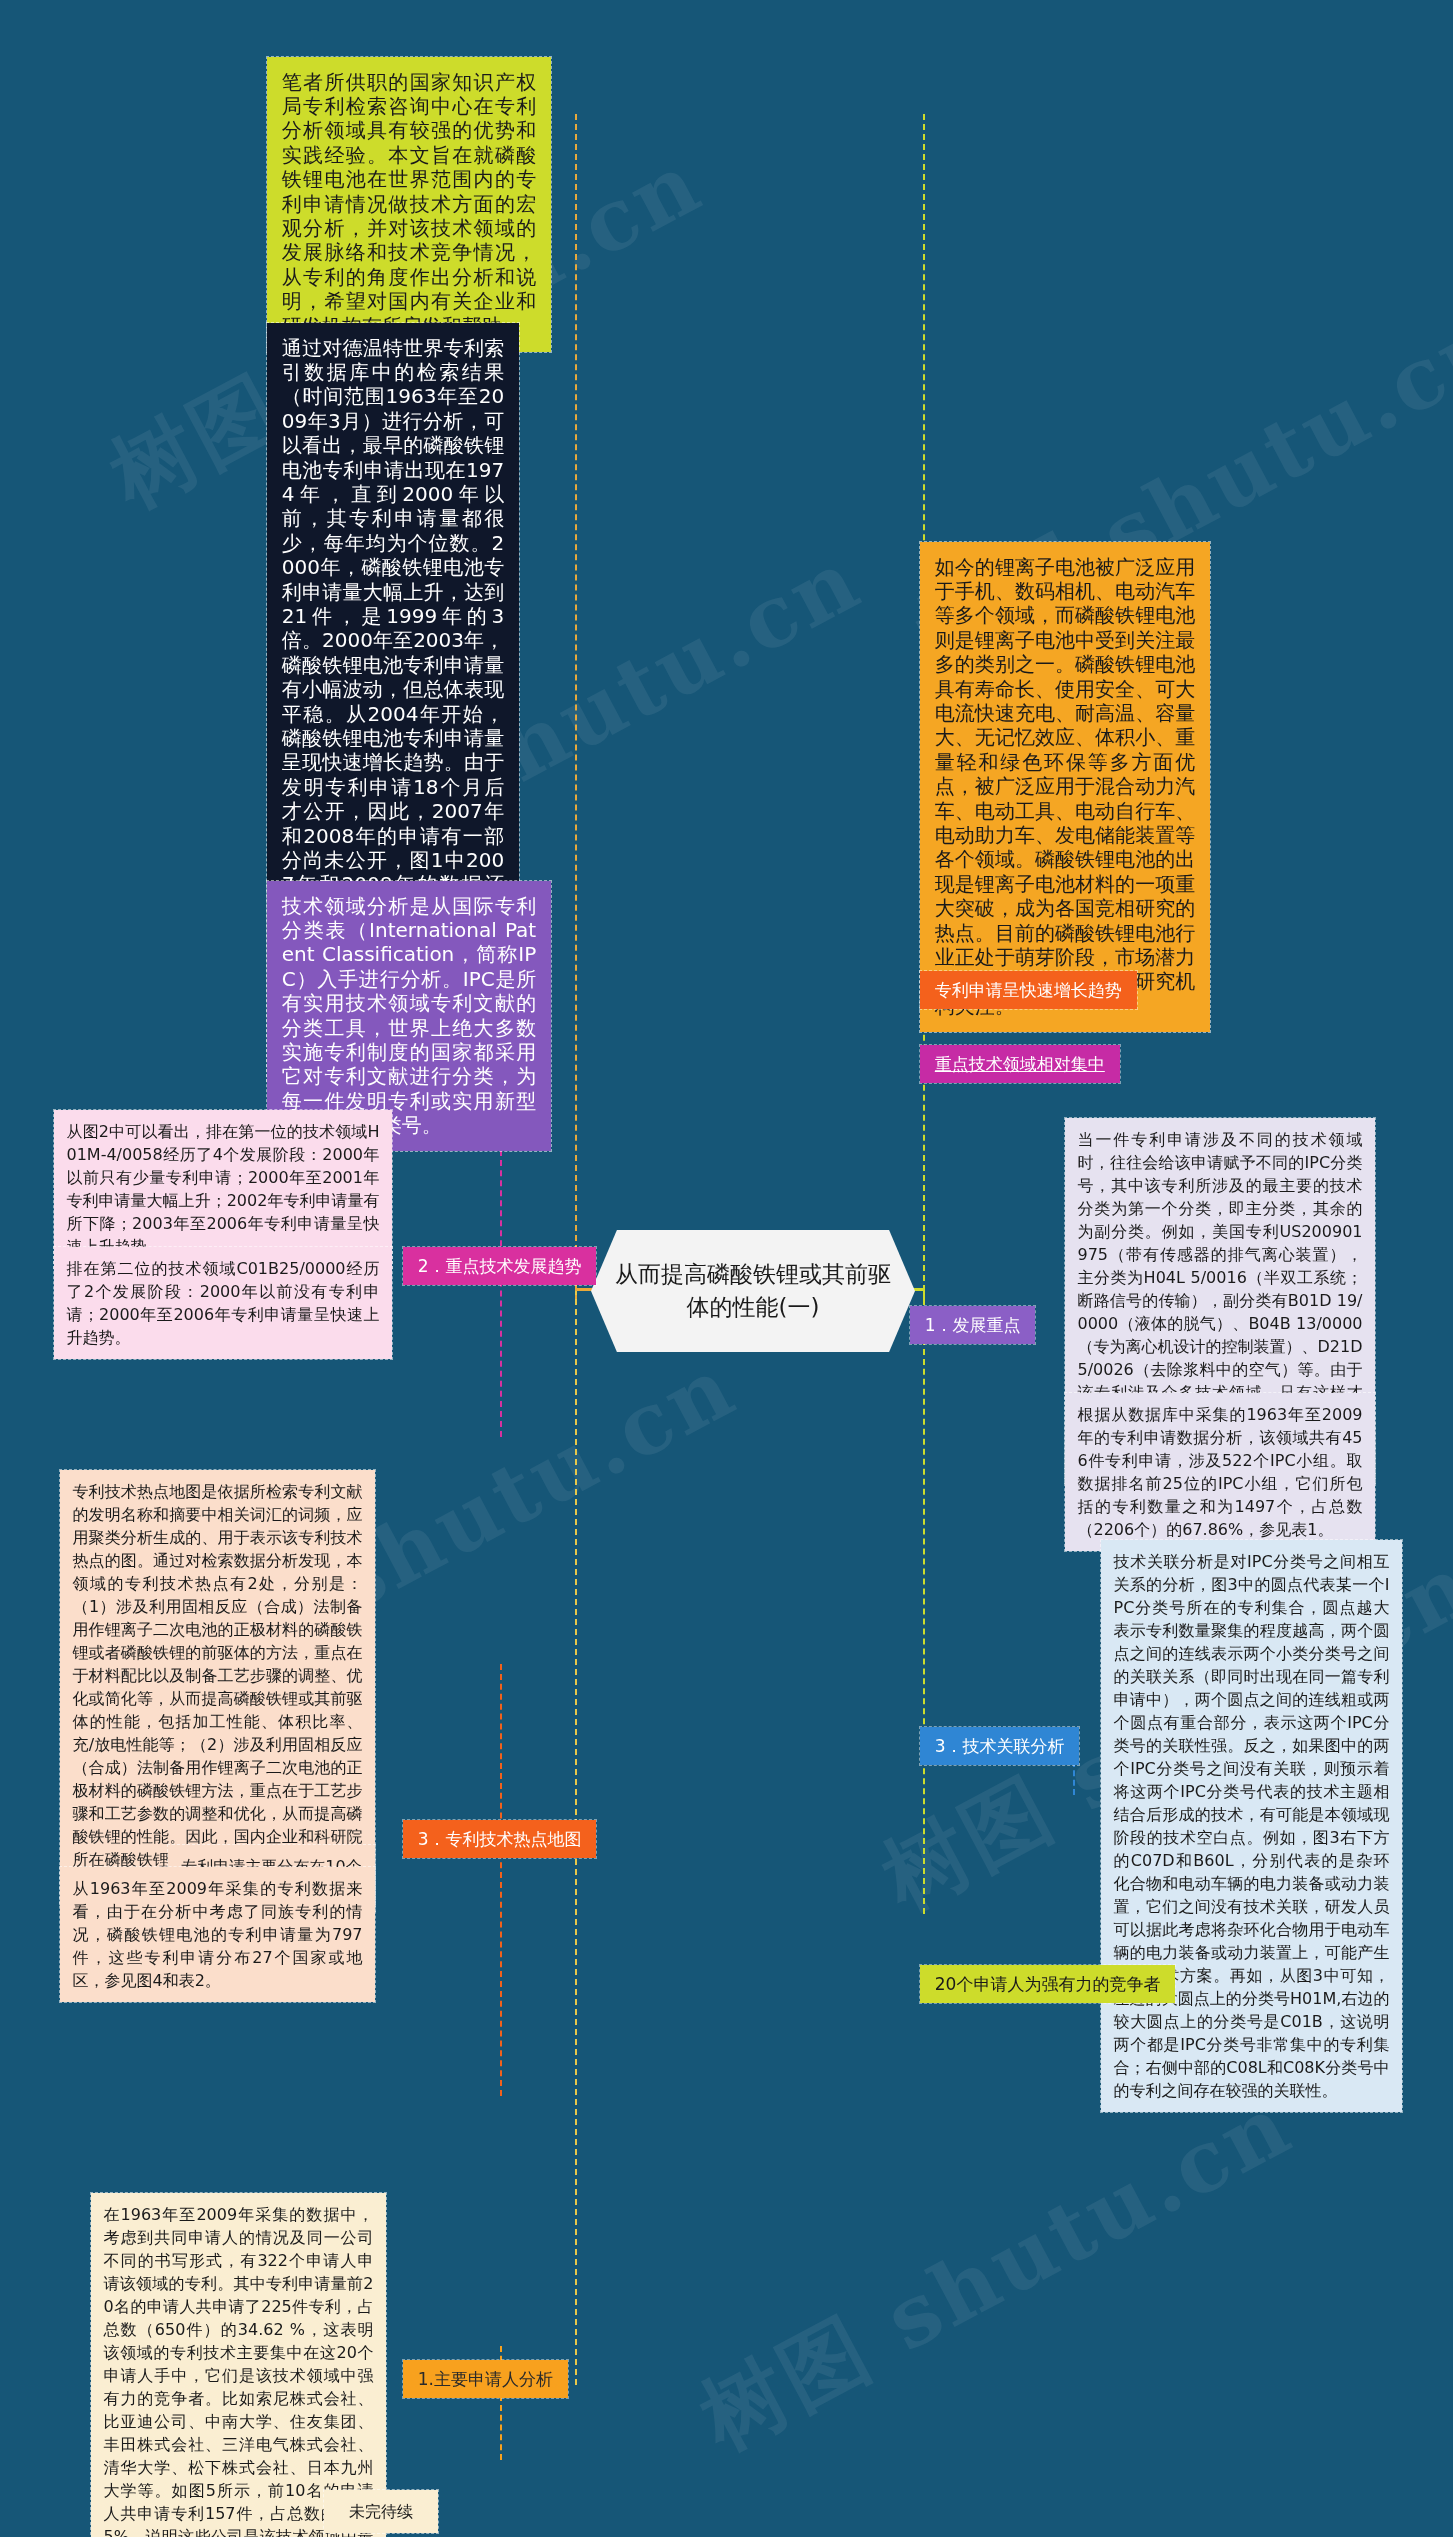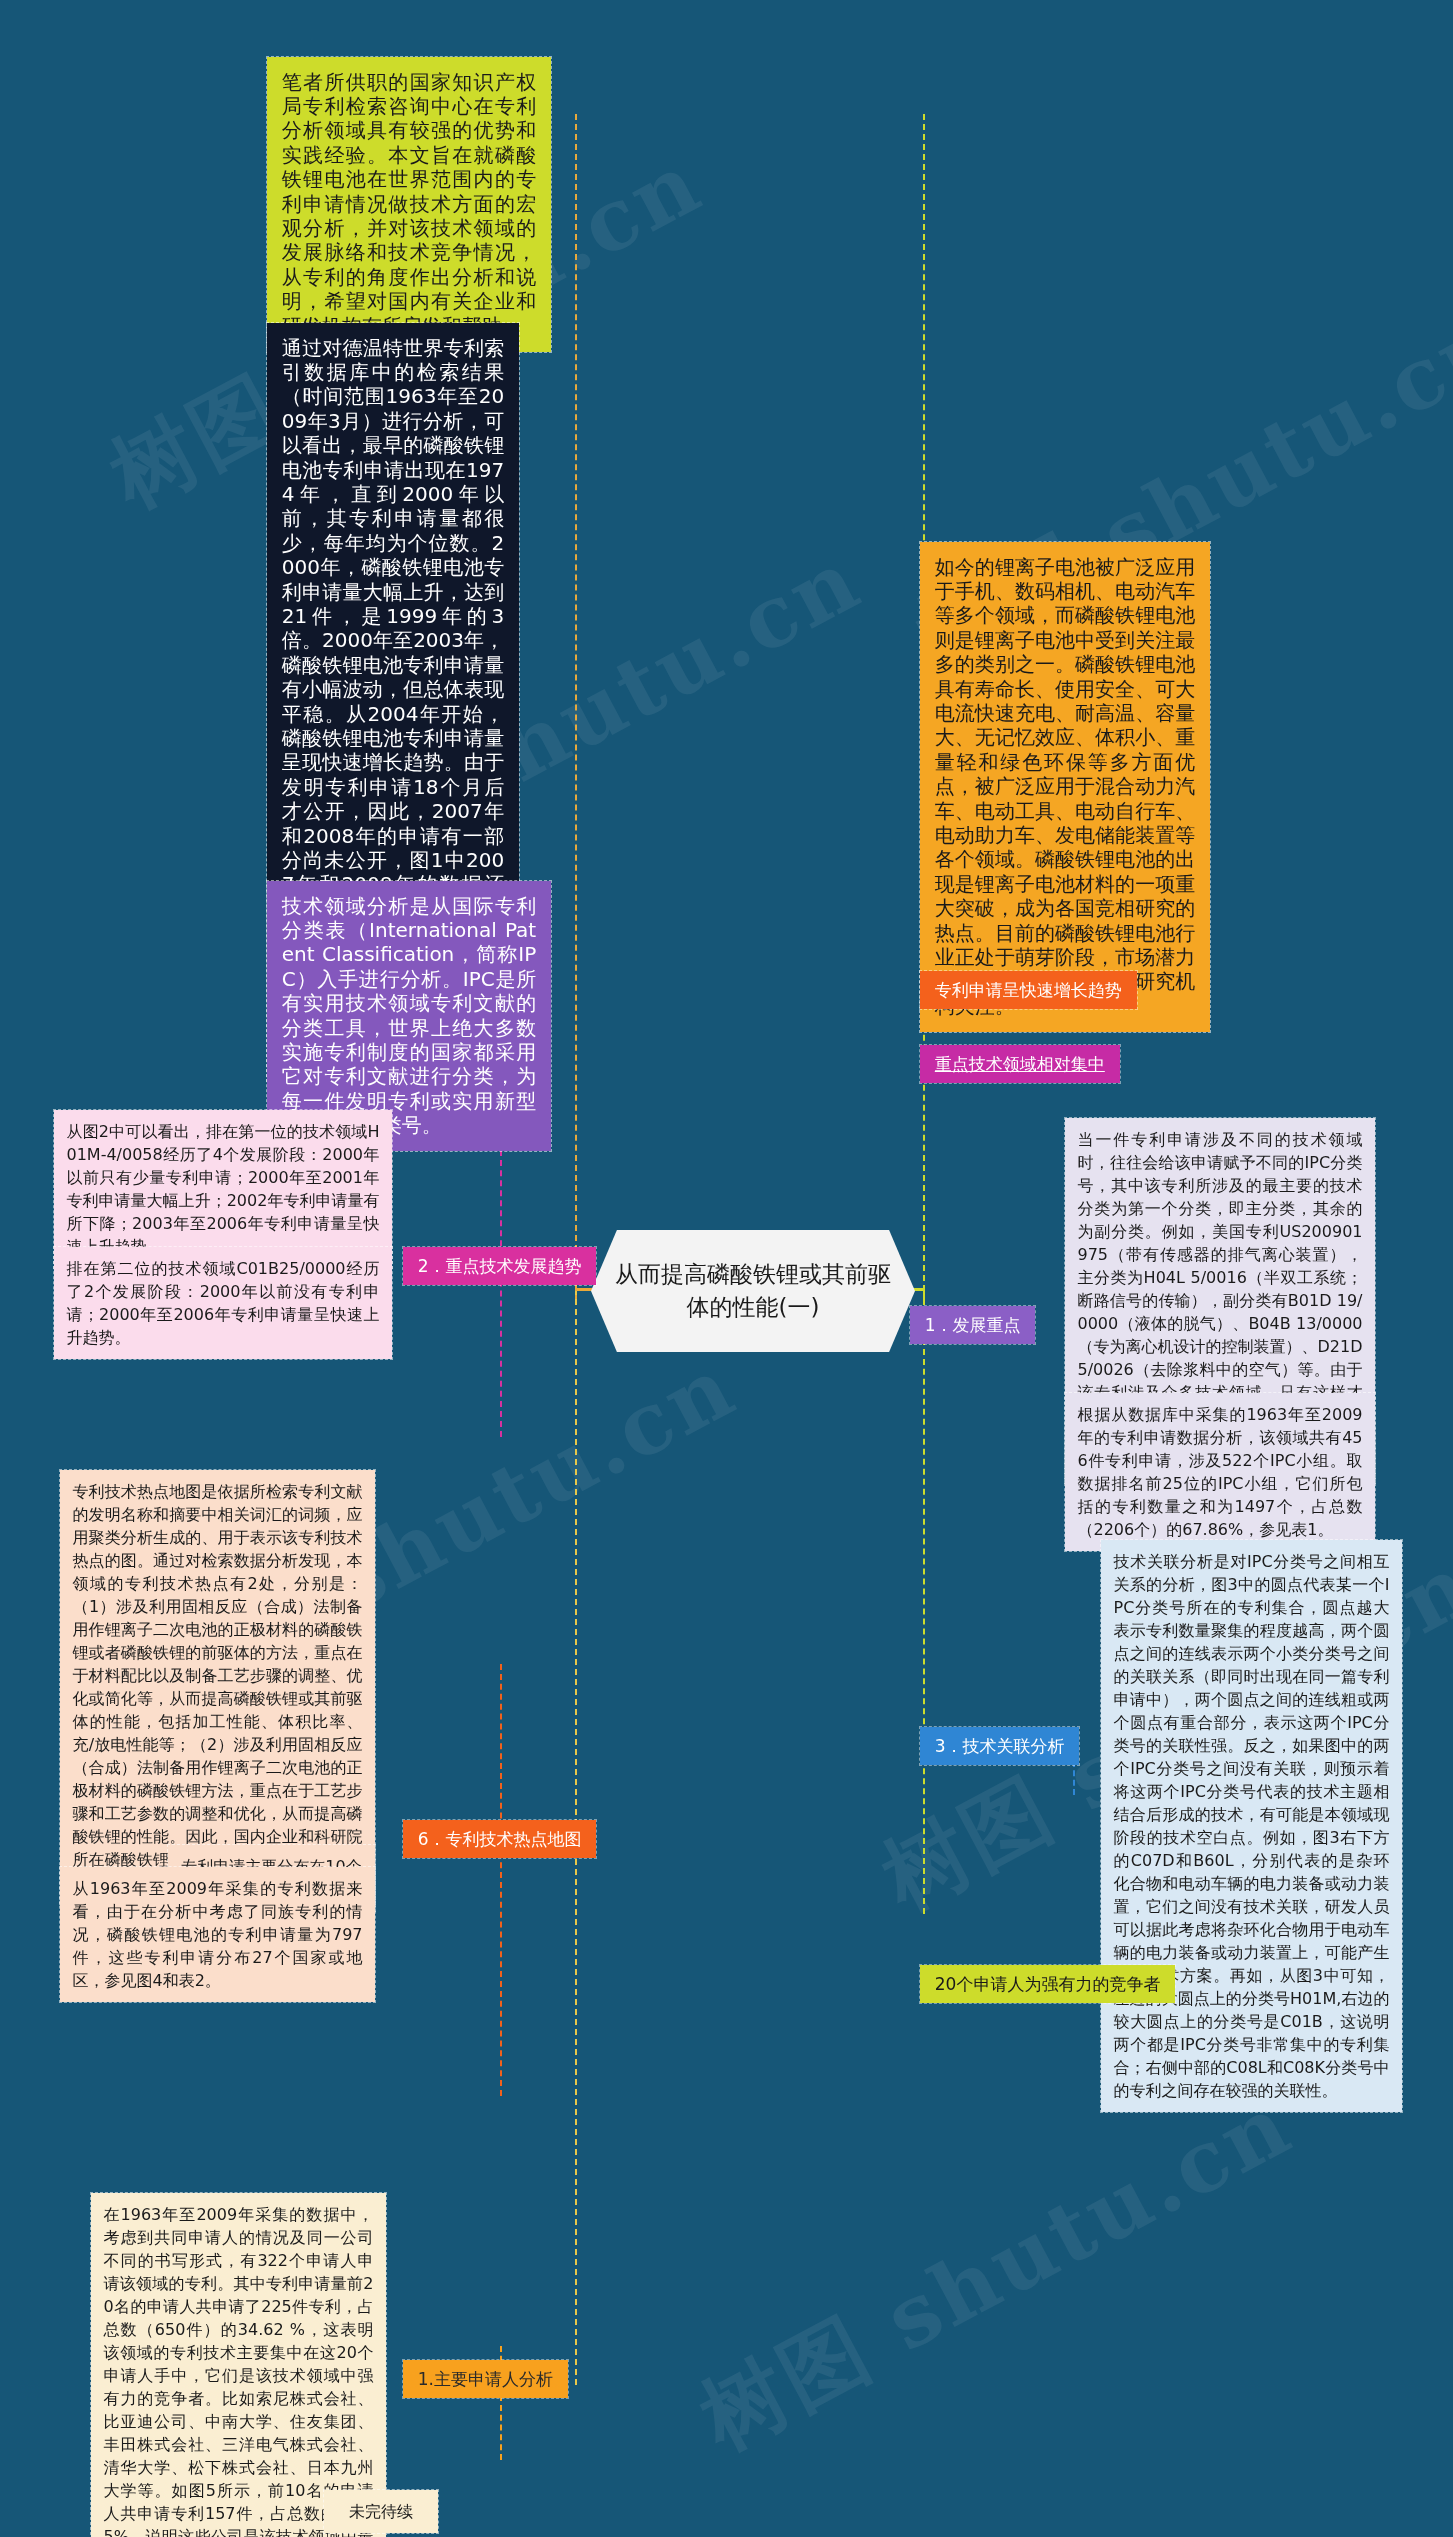--- a/index.html
+++ b/index.html
@@ -140,21 +140,21 @@
   <div class="node para-sm" style="left:54px;top:1110px;width:338px;background:#fbdcec;color:#1a1a1a;">
     <span class="txt">从图2中可以看出，排在第一位的技术领域H01M-4/0058经历了4个发展阶段：2000年以前只有少量专利申请；2000年至2001年专利申请量大幅上升；2002年专利申请量有所下降；2003年至2006年专利申请量呈快速上升趋势。</span>
   </div>
 
   <div class="node para-sm" style="left:54px;top:1247px;width:338px;background:#fbdcec;color:#1a1a1a;">
     <span class="txt">排在第二位的技术领域C01B25/0000经历了2个发展阶段：2000年以前没有专利申请；2000年至2006年专利申请量呈快速上升趋势。</span>
   </div>
 
 
   <div class="pill" style="left:403px;top:1820px;background:#f4611c;color:#ffffff;">
-    <span>6．专利技术热点地图</span>
+    <span>3．专利技术热点地图</span>
   </div>
 
   <div class="node para-sm" style="left:60px;top:1470px;width:315px;background:#fbdecb;color:#1a1a1a;">
     <span class="txt">专利技术热点地图是依据所检索专利文献的发明名称和摘要中相关词汇的词频，应用聚类分析生成的、用于表示该专利技术热点的图。通过对检索数据分析发现，本领域的专利技术热点有2处，分别是：（1）涉及利用固相反应（合成）法制备用作锂离子二次电池的正极材料的磷酸铁锂或者磷酸铁锂的前驱体的方法，重点在于材料配比以及制备工艺步骤的调整、优化或简化等，从而提高磷酸铁锂或其前驱体的性能，包括加工性能、体积比率、充/放电性能等；（2）涉及利用固相反应（合成）法制备用作锂离子二次电池的正极材料的磷酸铁锂方法，重点在于工艺步骤和工艺参数的调整和优化，从而提高磷酸铁锂的性能。因此，国内企业和科研院所在磷酸铁锂电池研发过程中，应尽量规避以上技术风险。</span>
   </div>
 
   <div class="node para-sm" style="left:168px;top:1845px;width:207px;background:#fbdecb;color:#1a1a1a;text-align:center;">
     <span class="txt" style="text-align:center;">专利申请主要分布在10个国家</span>
   </div>
 

